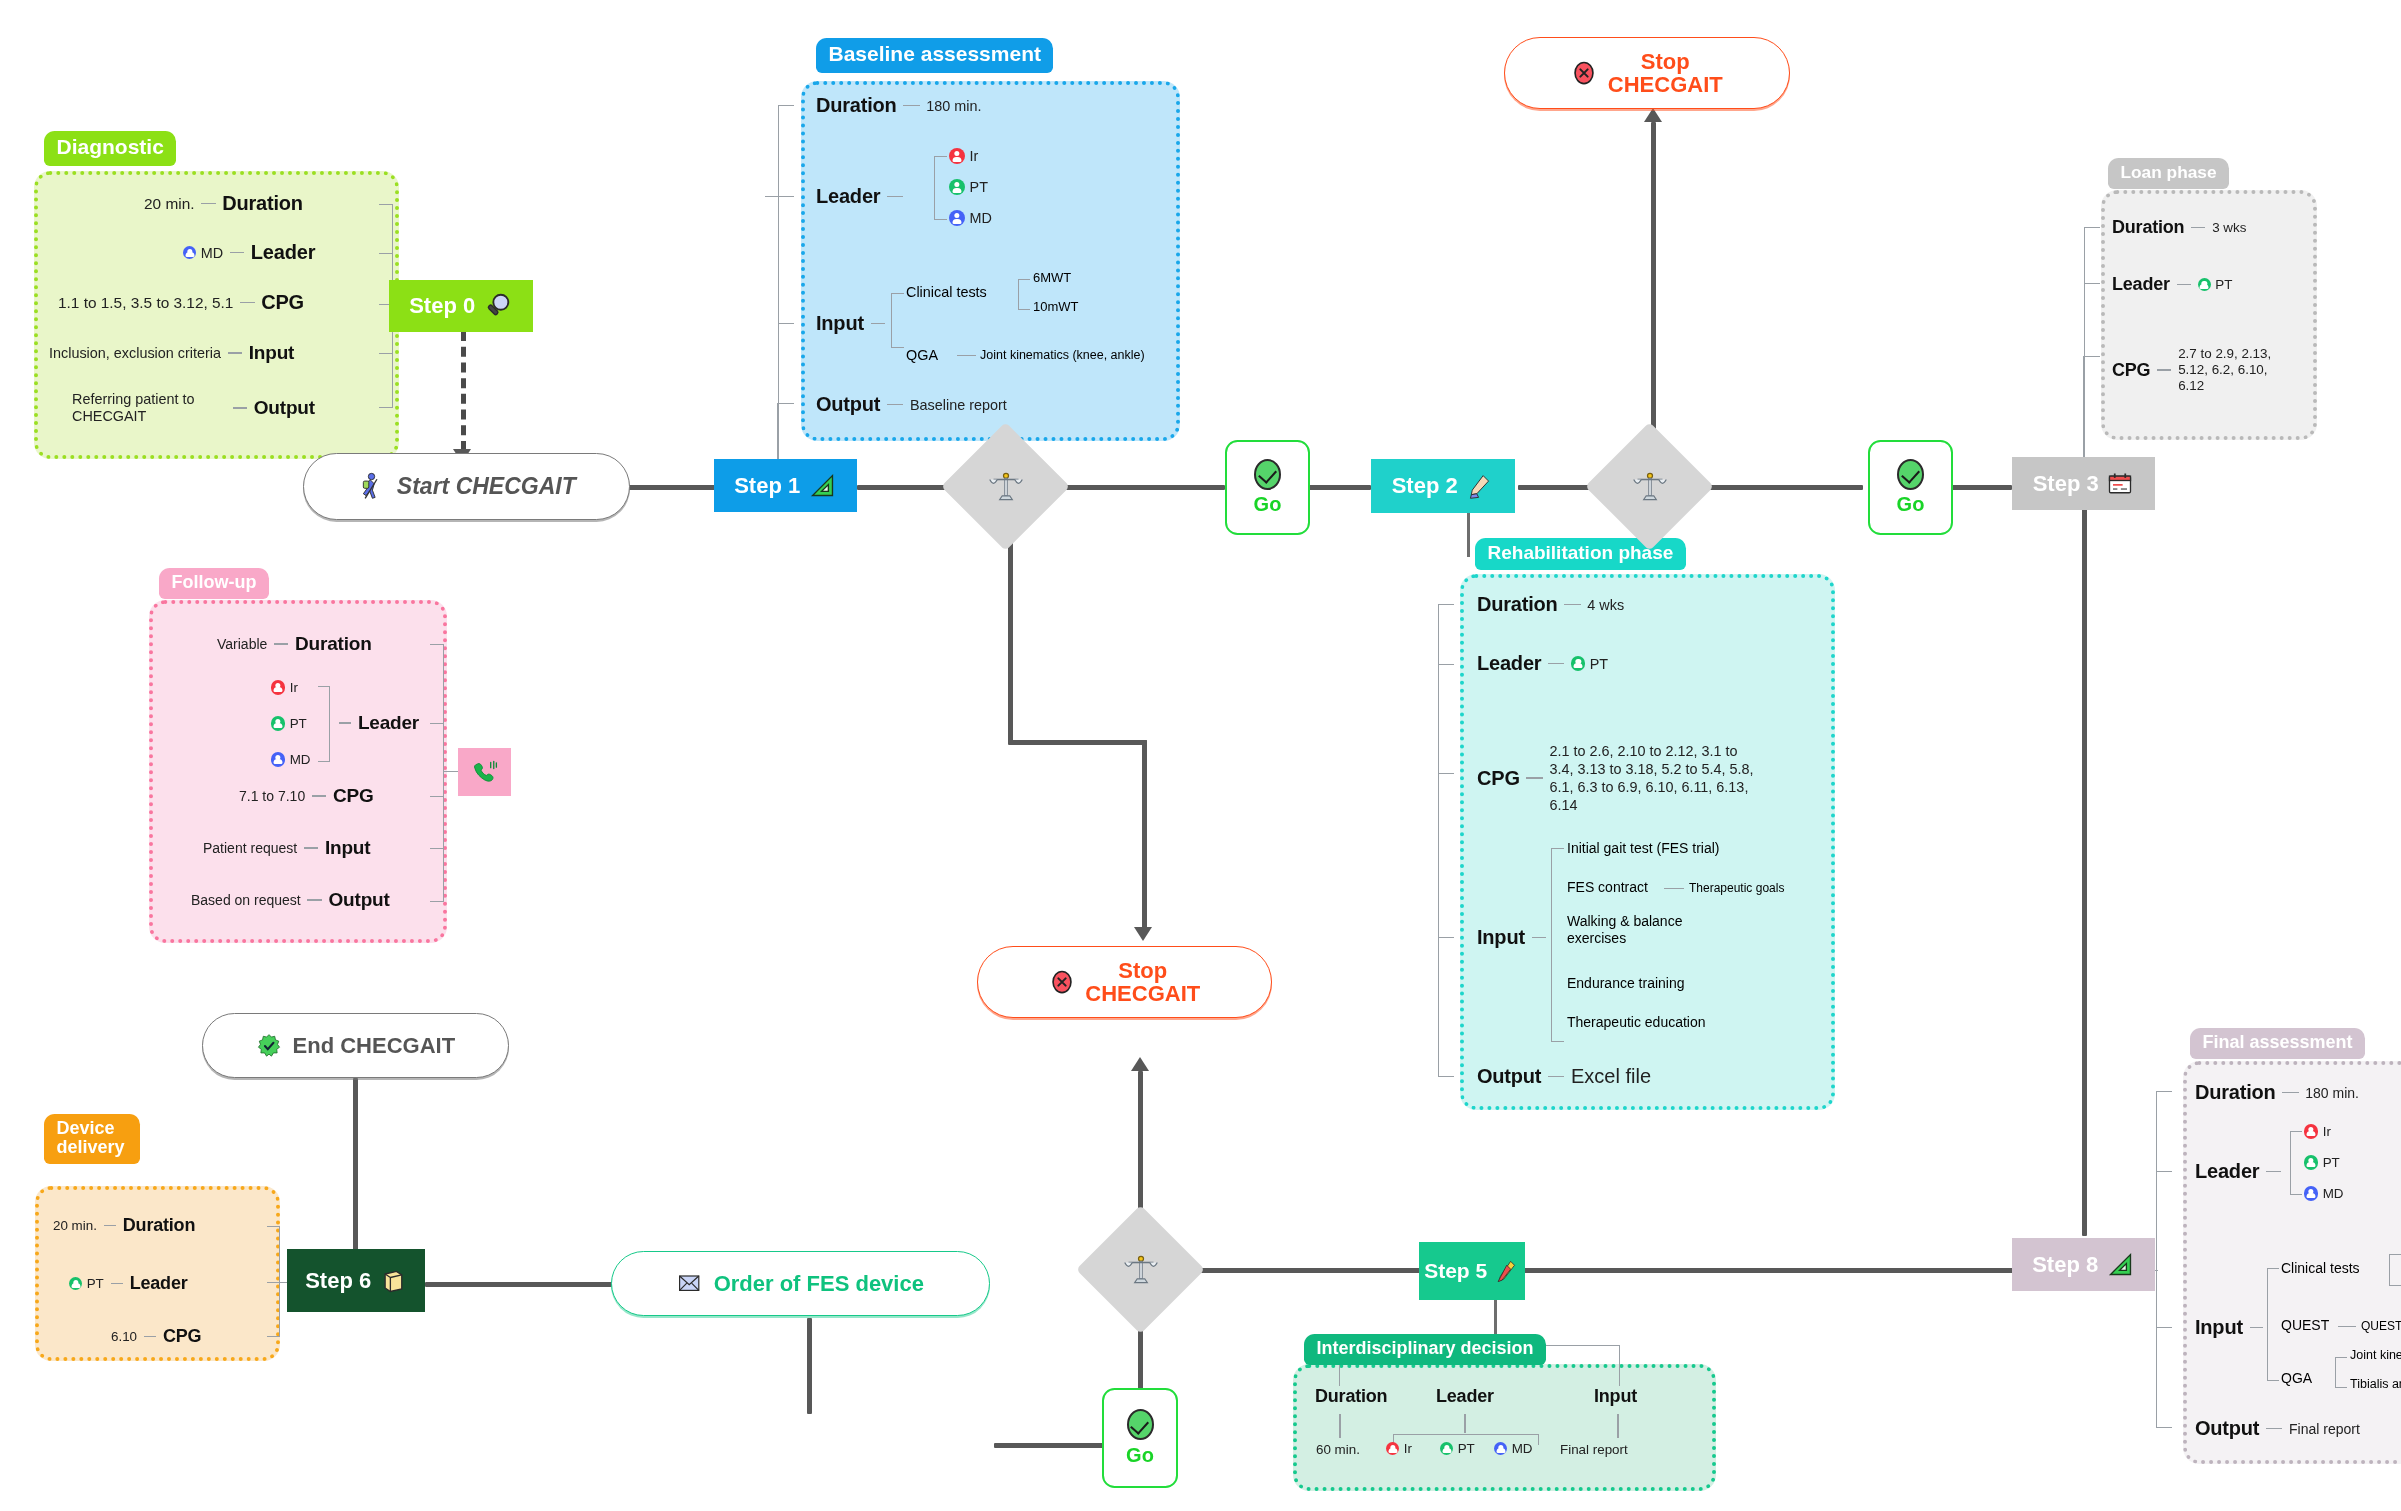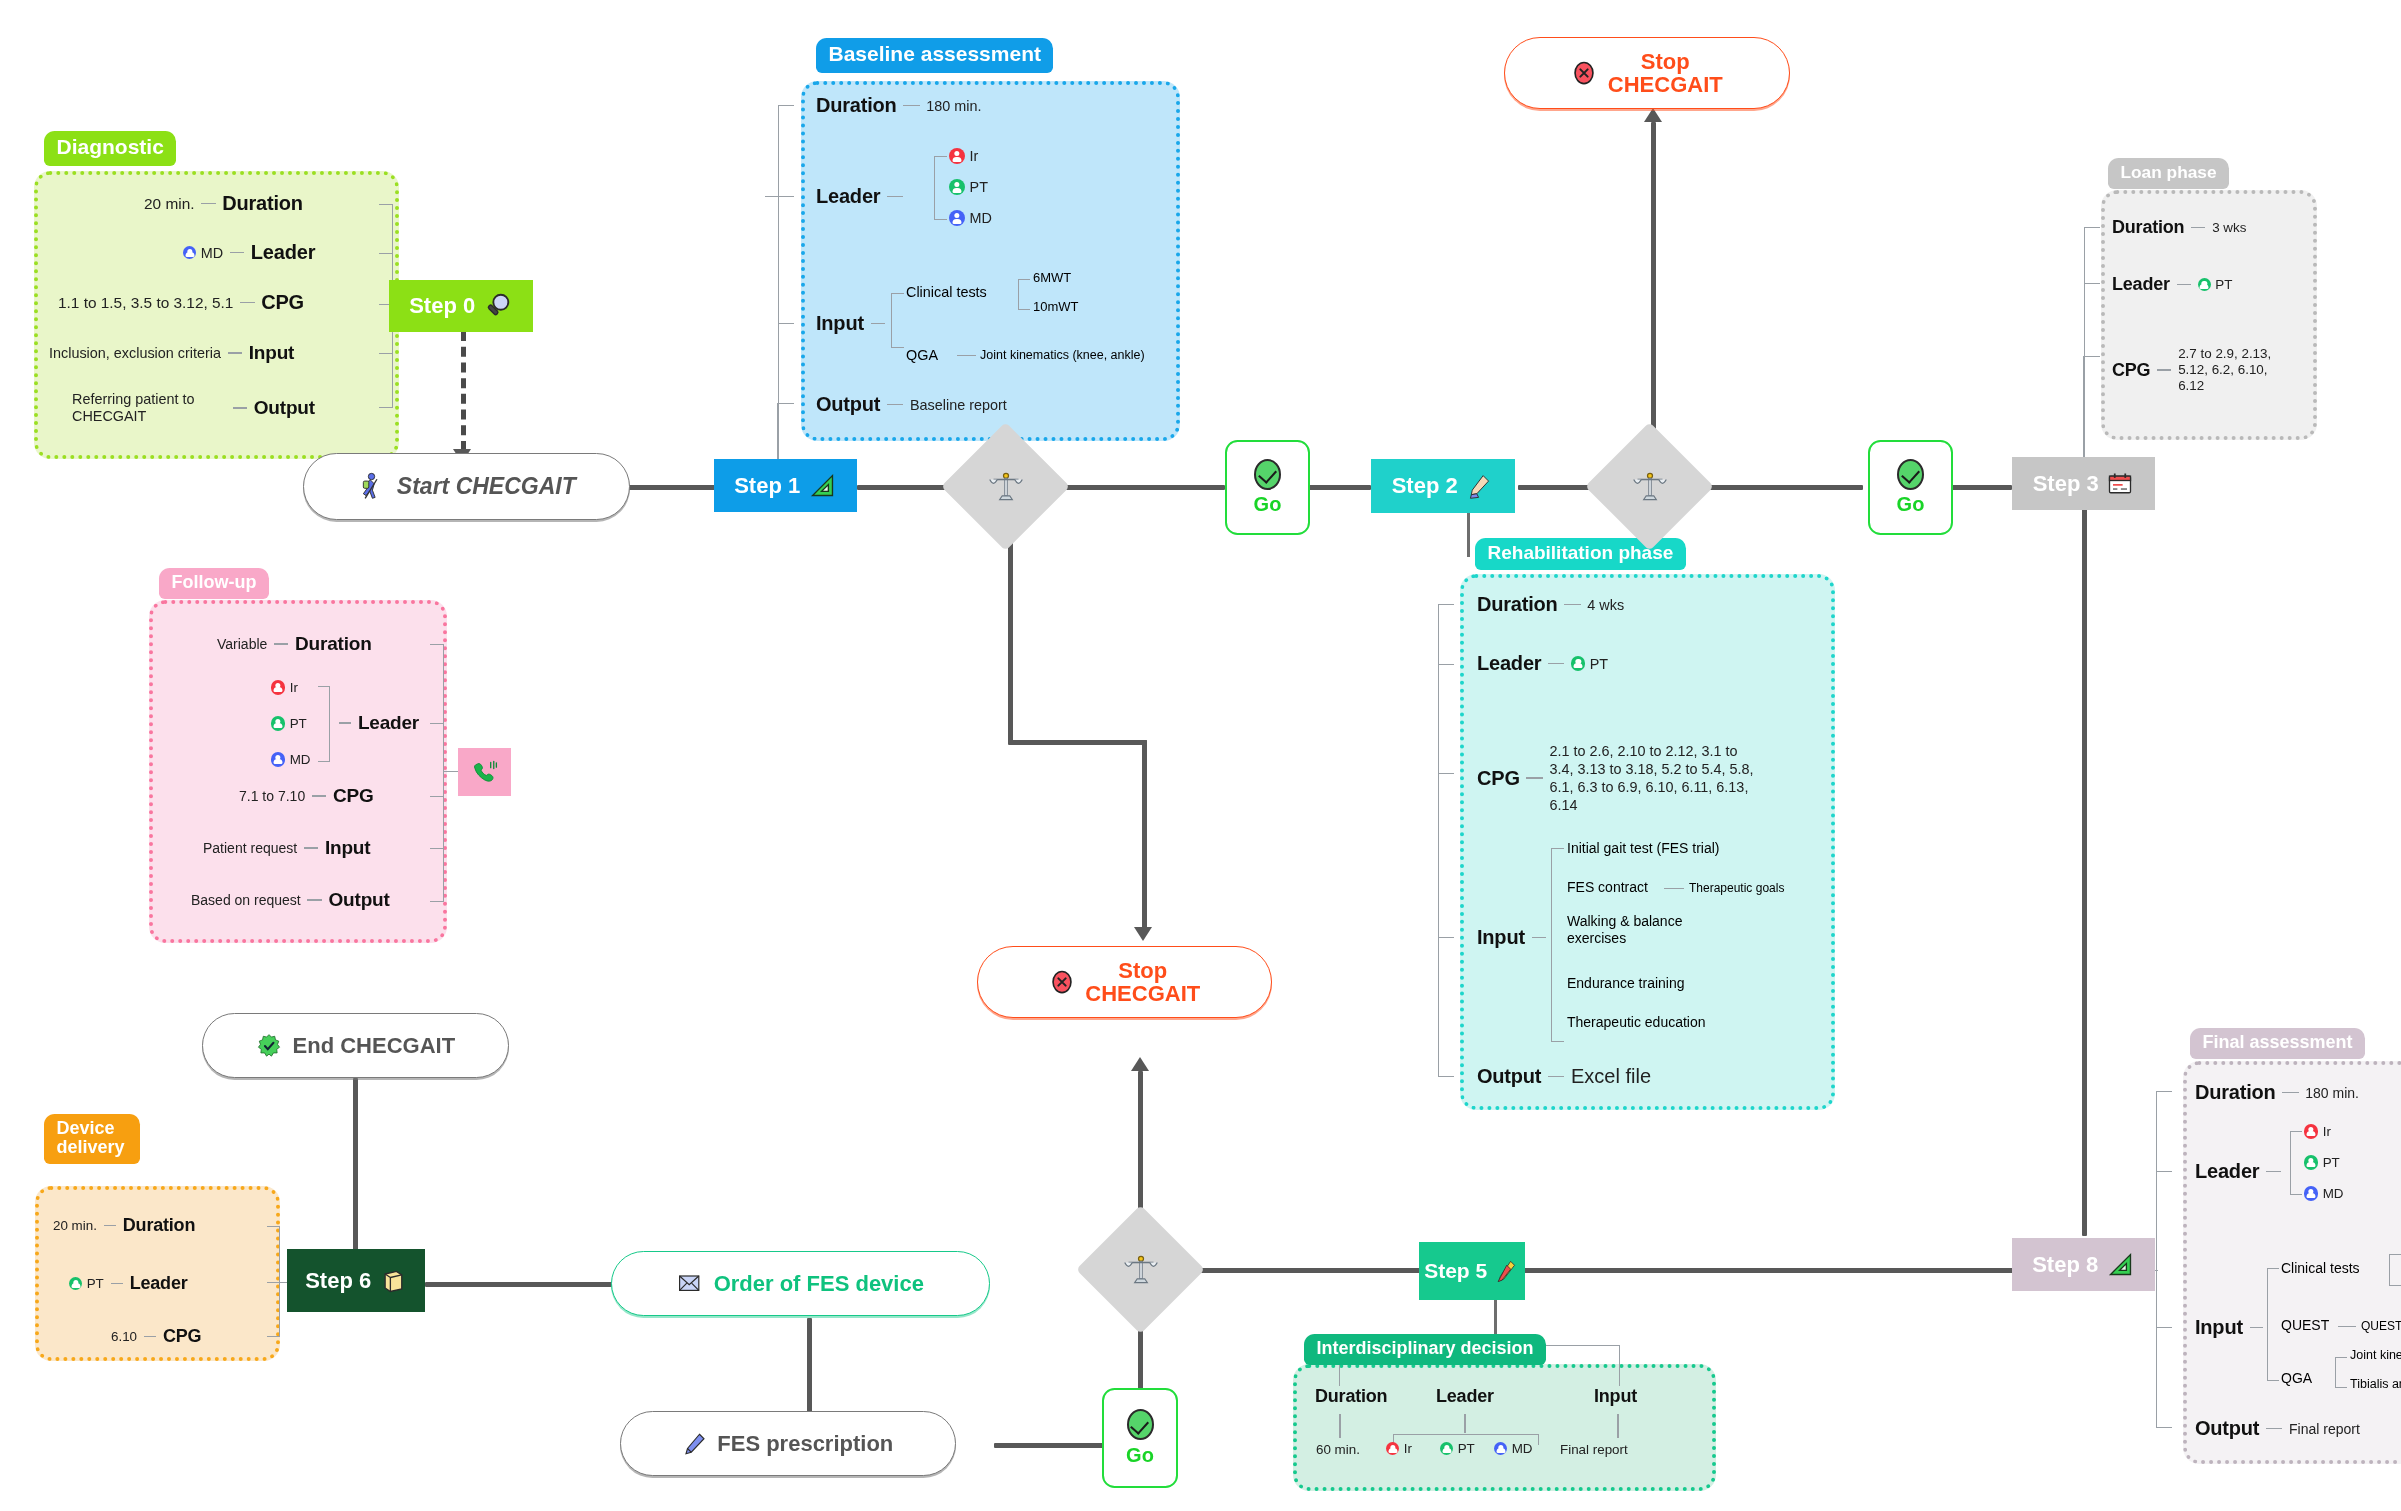--- a/index.html
+++ b/index.html
@@ -587,29 +587,20 @@
     <span class="ico">
       <svg width="26" height="24" viewBox="0 0 64 60">
           <rect x="6" y="10" width="48" height="36" fill="#c9d4f7" stroke="#2b2b2b" stroke-width="3"></rect>
           <path d="M6 10 L30 32 L54 10" fill="none" stroke="#2b2b2b" stroke-width="3"></path>
           <path d="M6 46 L24 28 M54 46 L36 28" fill="none" stroke="#2b2b2b" stroke-width="3"></path>
         </svg>
     </span>
     <span class="t-text" style="font-size:22px;color:#0FC27E;">Order of FES device</span>
   </div>
 
-  <div class="term" style="left:620px;top:1411px;width:336px;height:65px;">
-    <span class="ico">
-      <svg width="24" height="24" viewBox="0 0 64 64">
-          <path d="M44 6 L56 18 L22 54 L8 58 L12 44 Z" fill="#7d8ff0" stroke="#2b2b2b" stroke-width="3"></path>
-          <path d="M12 44 L22 54" stroke="#2b2b2b" stroke-width="3"></path>
-        </svg>
-    </span>
-    <span class="t-text muted" style="font-size:22px;color:#555;">FES prescription</span>
-  </div>
 
   <div class="go" style="left:1225px;top:440px;width:81px;height:91px;">
     <span class="check"></span>
     <span class="gtxt" style="font-size:20px;">Go</span>
   </div>
   <div class="go" style="left:1868px;top:440px;width:81px;height:91px;">
     <span class="check"></span>
     <span class="gtxt" style="font-size:20px;">Go</span>
   </div>
   <div class="go" style="left:1102px;top:1388px;width:72px;height:96px;">

